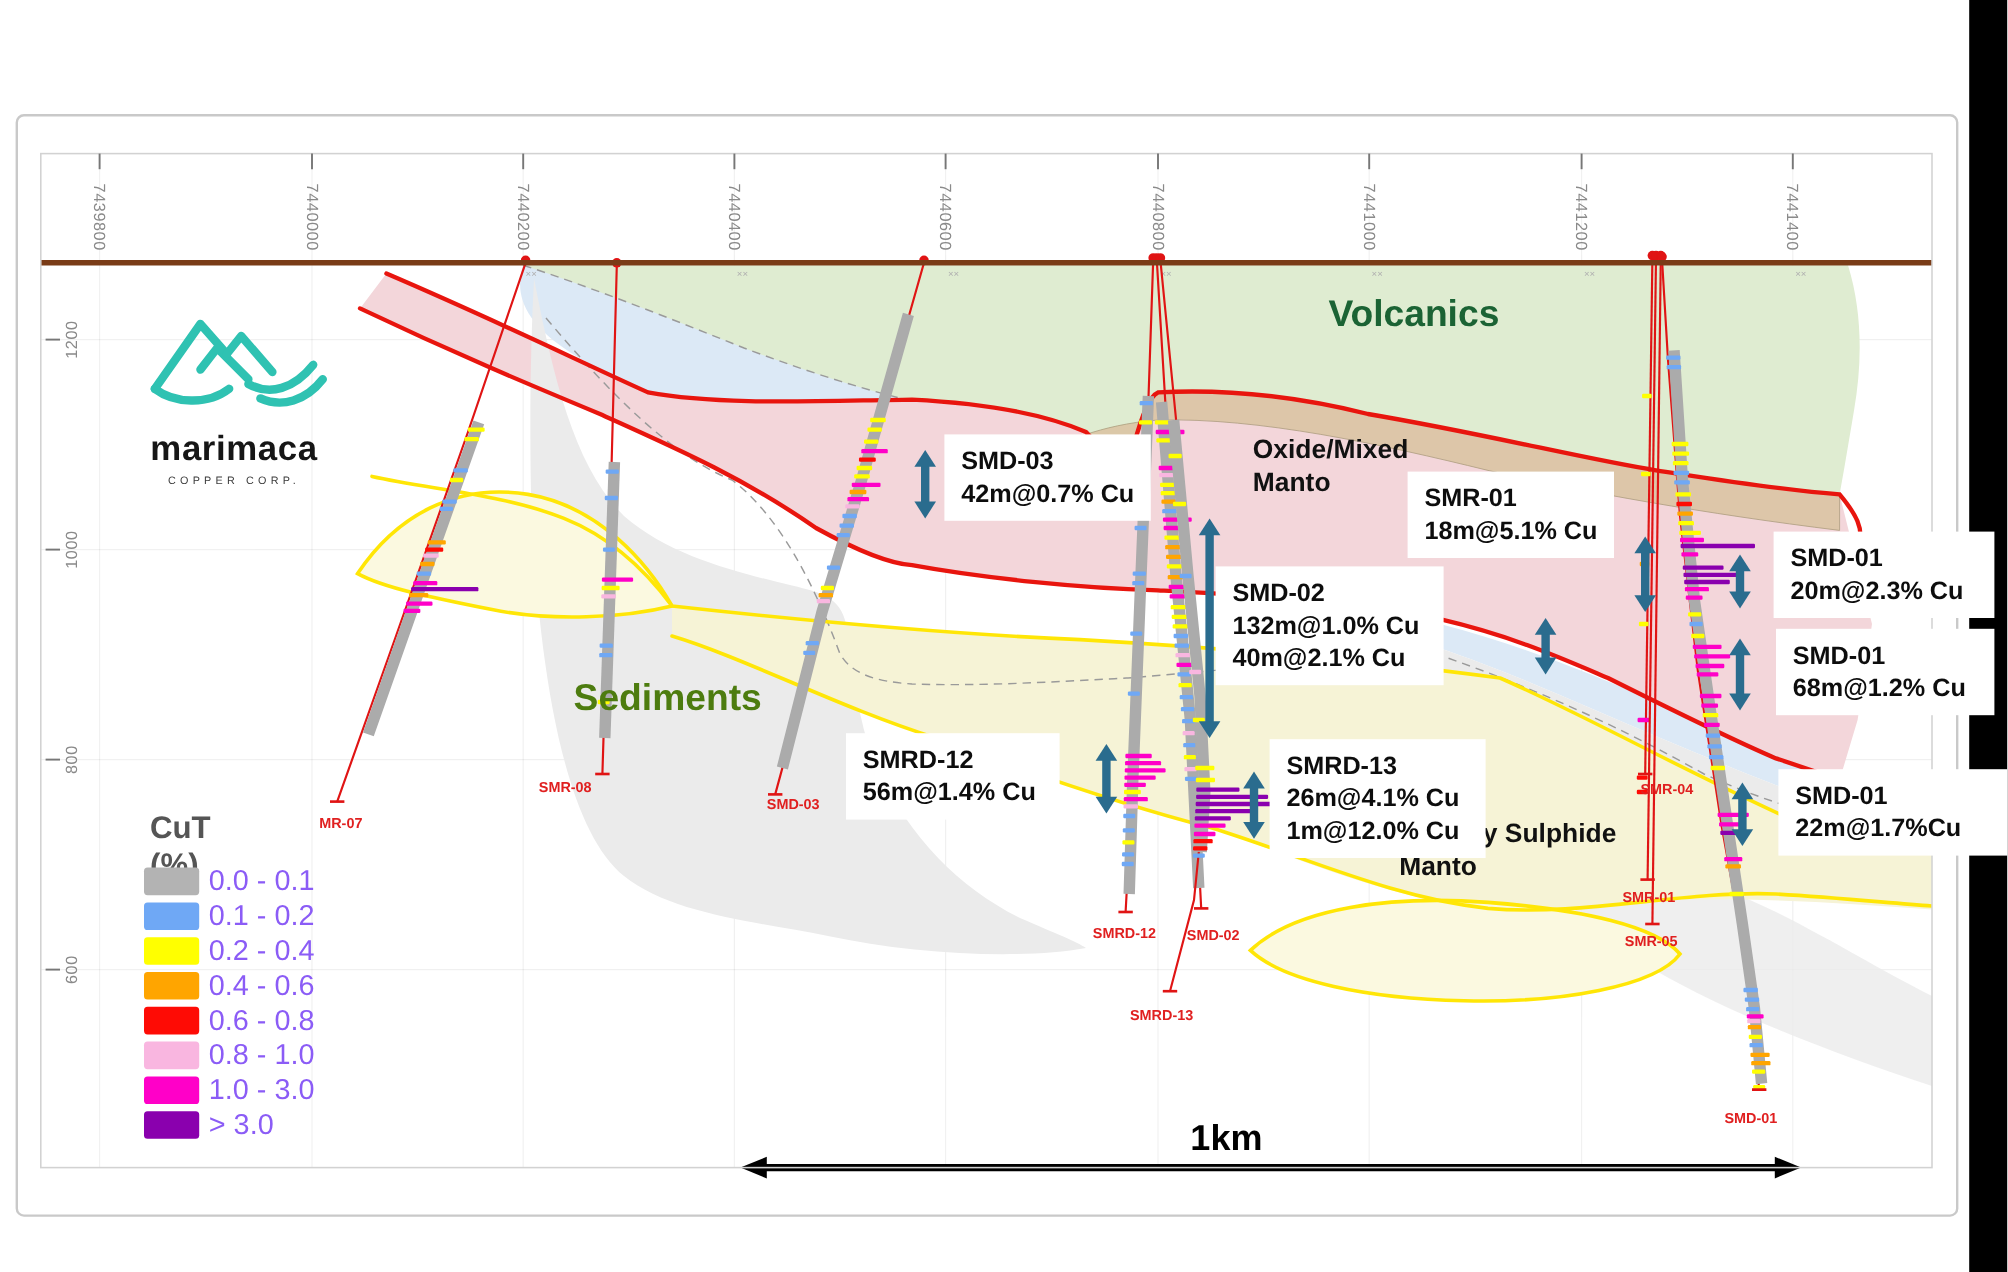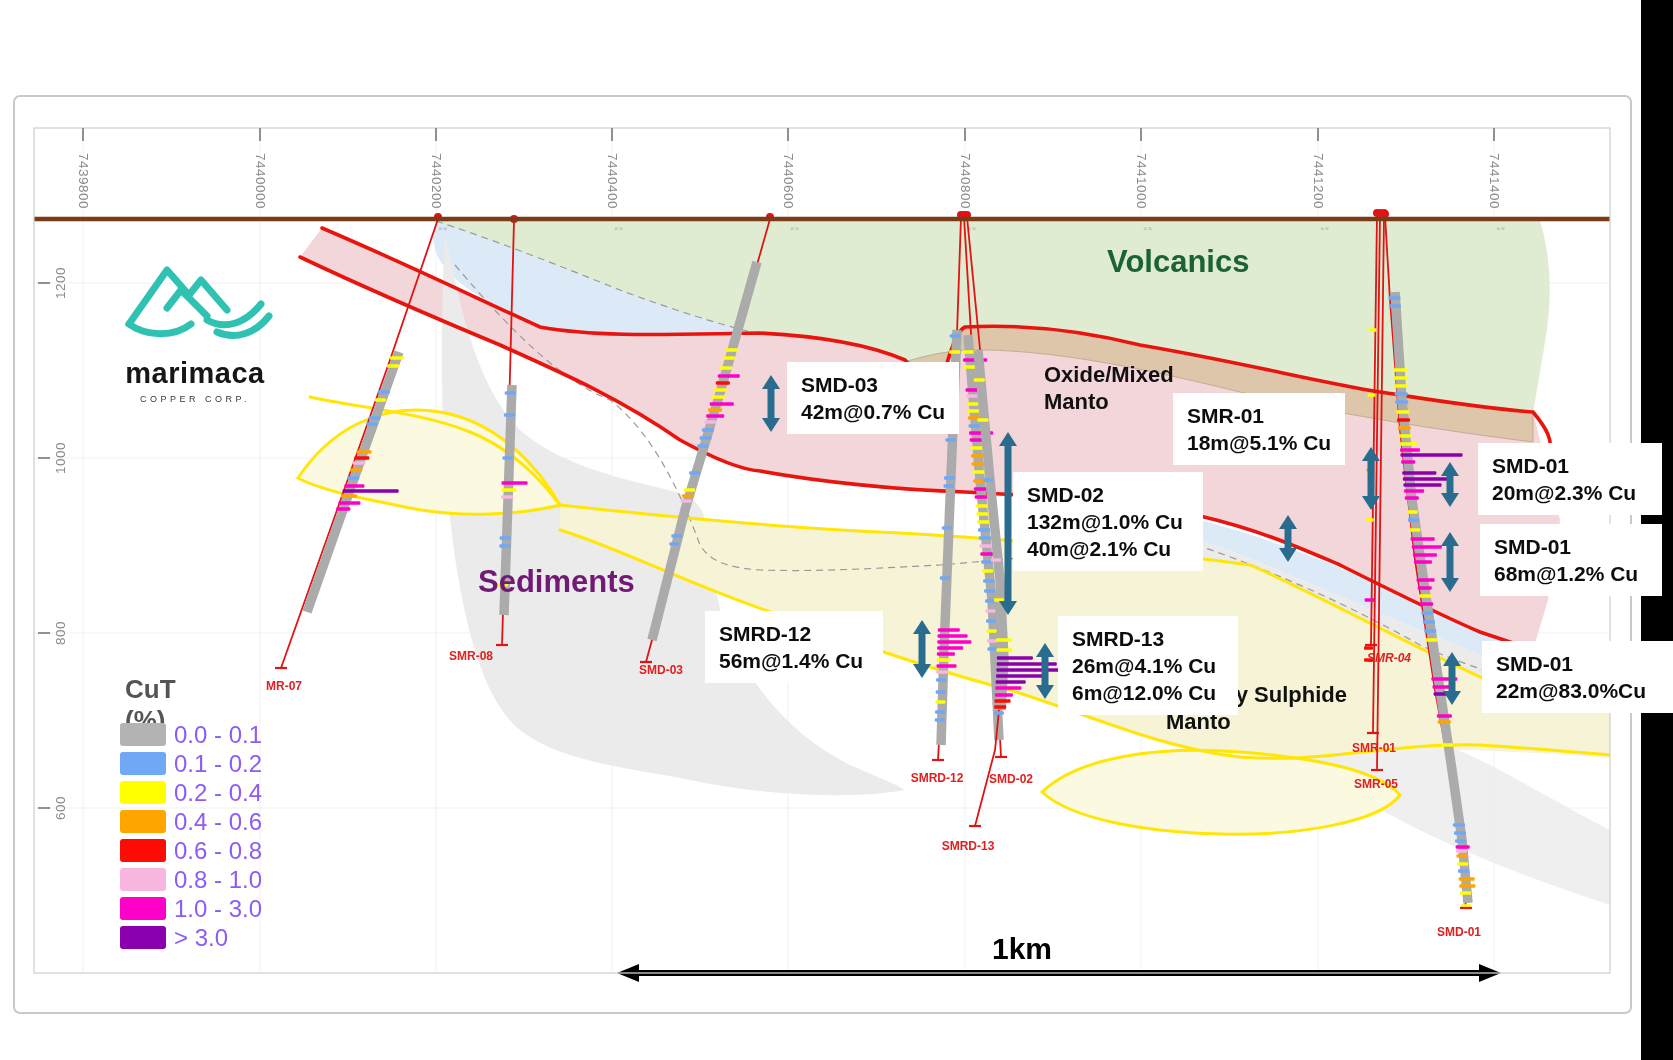--- a/index.html
+++ b/index.html
@@ -449,21 +449,21 @@
   <div id="ylabels">
       <div class="ylab" style="left: 60px; top: 283px;">1200</div>
       <div class="ylab" style="left: 60px; top: 458px;">1000</div>
       <div class="ylab" style="left: 60px; top: 633px;">800</div>
       <div class="ylab" style="left: 60px; top: 808px;">600</div>
     </div>
   <div id="rlabels">
       <div class="region-label" style="left: 1107px; top: 243px; color: rgb(27, 99, 52); font-size: 31px;">
         <div>Volcanics</div>
       </div>
-      <div class="region-label" style="left: 478px; top: 563px; color: #701a75; font-size: 31px;">
+      <div class="region-label" style="left: 478px; top: 563px; color: #4d7c0f; font-size: 31px;">
         <div>Sediments</div>
       </div>
       <div class="region-label" style="left: 1044px; top: 362px; color: rgb(17, 17, 17); font-size: 22px;">
         <div>Oxide/Mixed</div>
         <div>Manto</div>
       </div>
       <div class="region-label" style="left: 1166px; top: 682px; color: rgb(17, 17, 17); font-size: 22px;">
         <div>Primary Sulphide</div>
         <div>Manto</div>
       </div>
@@ -478,47 +478,47 @@
         <div>56m@1.4% Cu</div>
       </div>
       <div class="anno" style="left: 1013px; top: 472px; min-width: 162px;">
         <div>SMD-02</div>
         <div>132m@1.0% Cu</div>
         <div>40m@2.1% Cu</div>
       </div>
       <div class="anno" style="left: 1058px; top: 616px; min-width: 152px;">
         <div>SMRD-13</div>
         <div>26m@4.1% Cu</div>
-        <div>6m@12.0% Cu</div>
+        <div>1m@12.0% Cu</div>
       </div>
       <div class="anno" style="left: 1173px; top: 393px; min-width: 144px;">
         <div>SMR-01</div>
         <div>18m@5.1% Cu</div>
       </div>
       <div class="anno" style="left: 1478px; top: 443px; min-width: 156px;">
         <div>SMD-01</div>
         <div>20m@2.3% Cu</div>
       </div>
       <div class="anno" style="left: 1480px; top: 524px; min-width: 154px;">
         <div>SMD-01</div>
         <div>68m@1.2% Cu</div>
       </div>
       <div class="anno" style="left: 1482px; top: 641px; min-width: 163px;">
         <div>SMD-01</div>
-        <div>22m@83.0%Cu</div>
+        <div>22m@1.7%Cu</div>
       </div>
     </div>
   <div id="holelabs">
       <div class="holelab" style="left: 284px; top: 679px;">MR-07</div>
       <div class="holelab" style="left: 471px; top: 649px;">SMR-08</div>
       <div class="holelab" style="left: 661px; top: 663px;">SMD-03</div>
       <div class="holelab" style="left: 937px; top: 771px;">SMRD-12</div>
       <div class="holelab" style="left: 1011px; top: 772px;">SMD-02</div>
       <div class="holelab" style="left: 968px; top: 839px;">SMRD-13</div>
-      <div class="holelab" style="left: 1389px; top: 651px; font-style: italic;">SMR-04</div>
+      <div class="holelab" style="left: 1389px; top: 651px;">SMR-04</div>
       <div class="holelab" style="left: 1374px; top: 741px;">SMR-01</div>
       <div class="holelab" style="left: 1376px; top: 777px;">SMR-05</div>
       <div class="holelab" style="left: 1459px; top: 925px;">SMD-01</div>
     </div>
 
   <div id="scale-label" style="left: 1022px; top: 932px;">1km</div>
 
   <div id="blackstrip"></div>
 </div>
 

